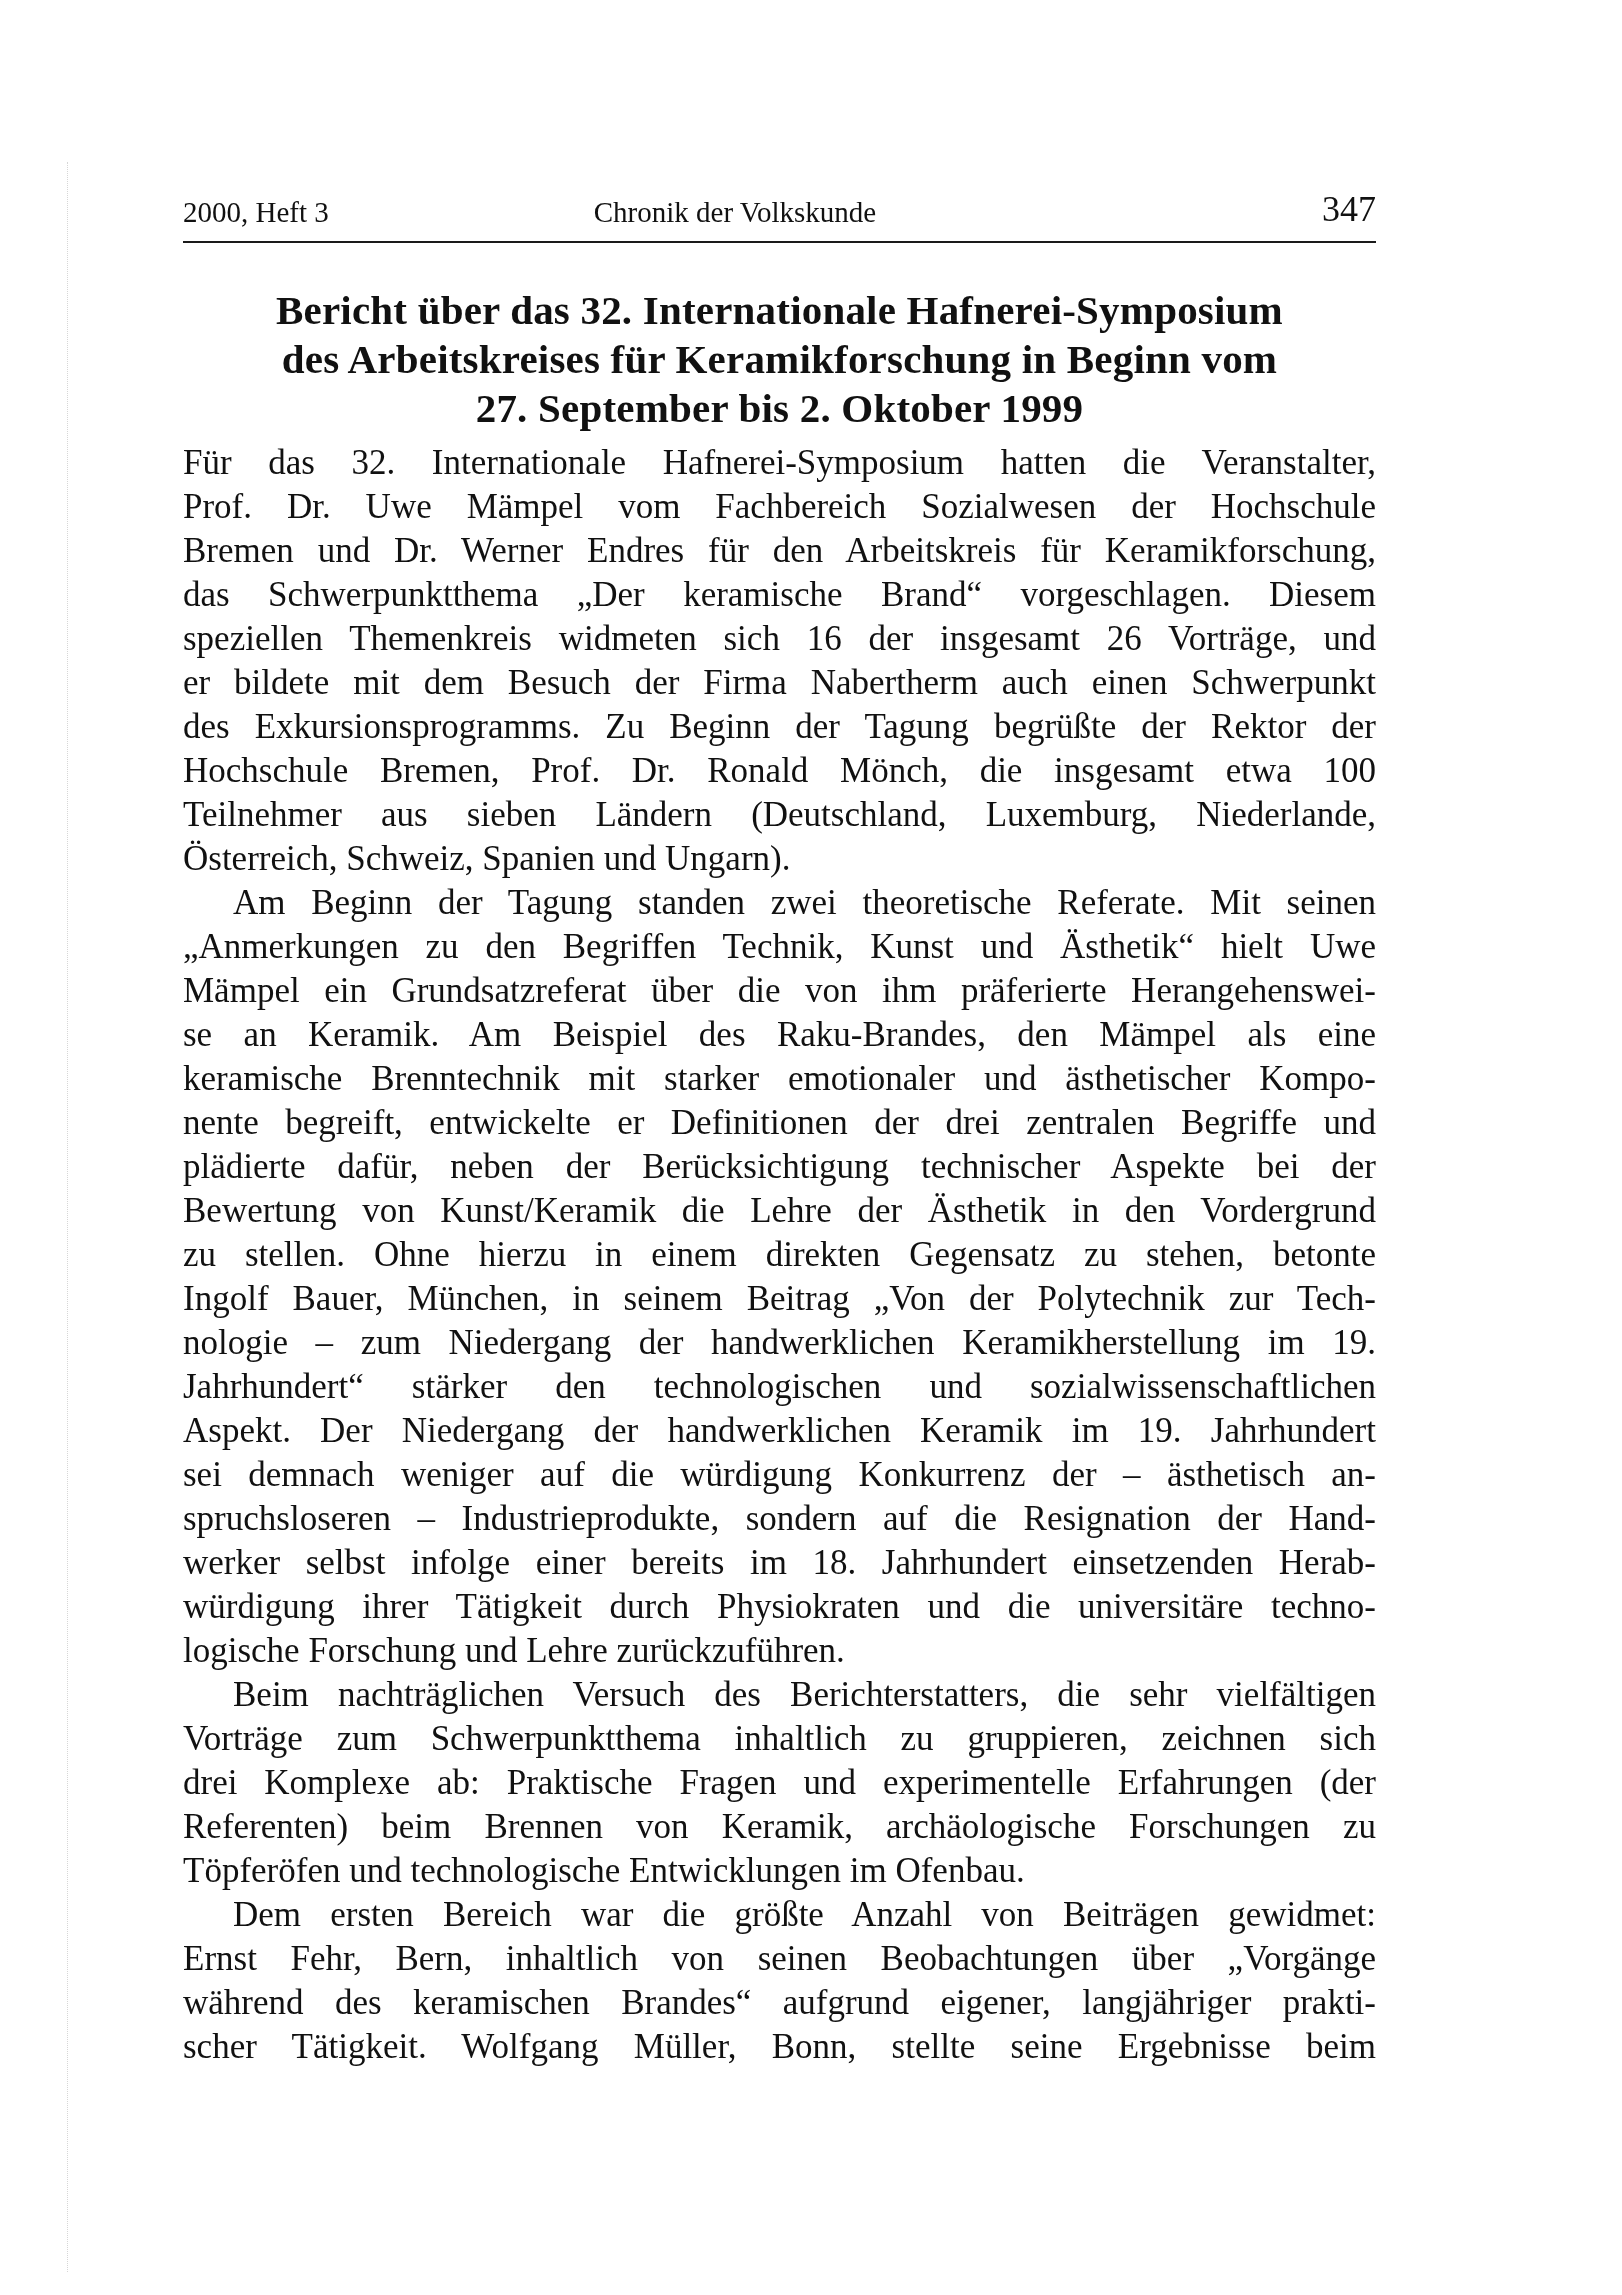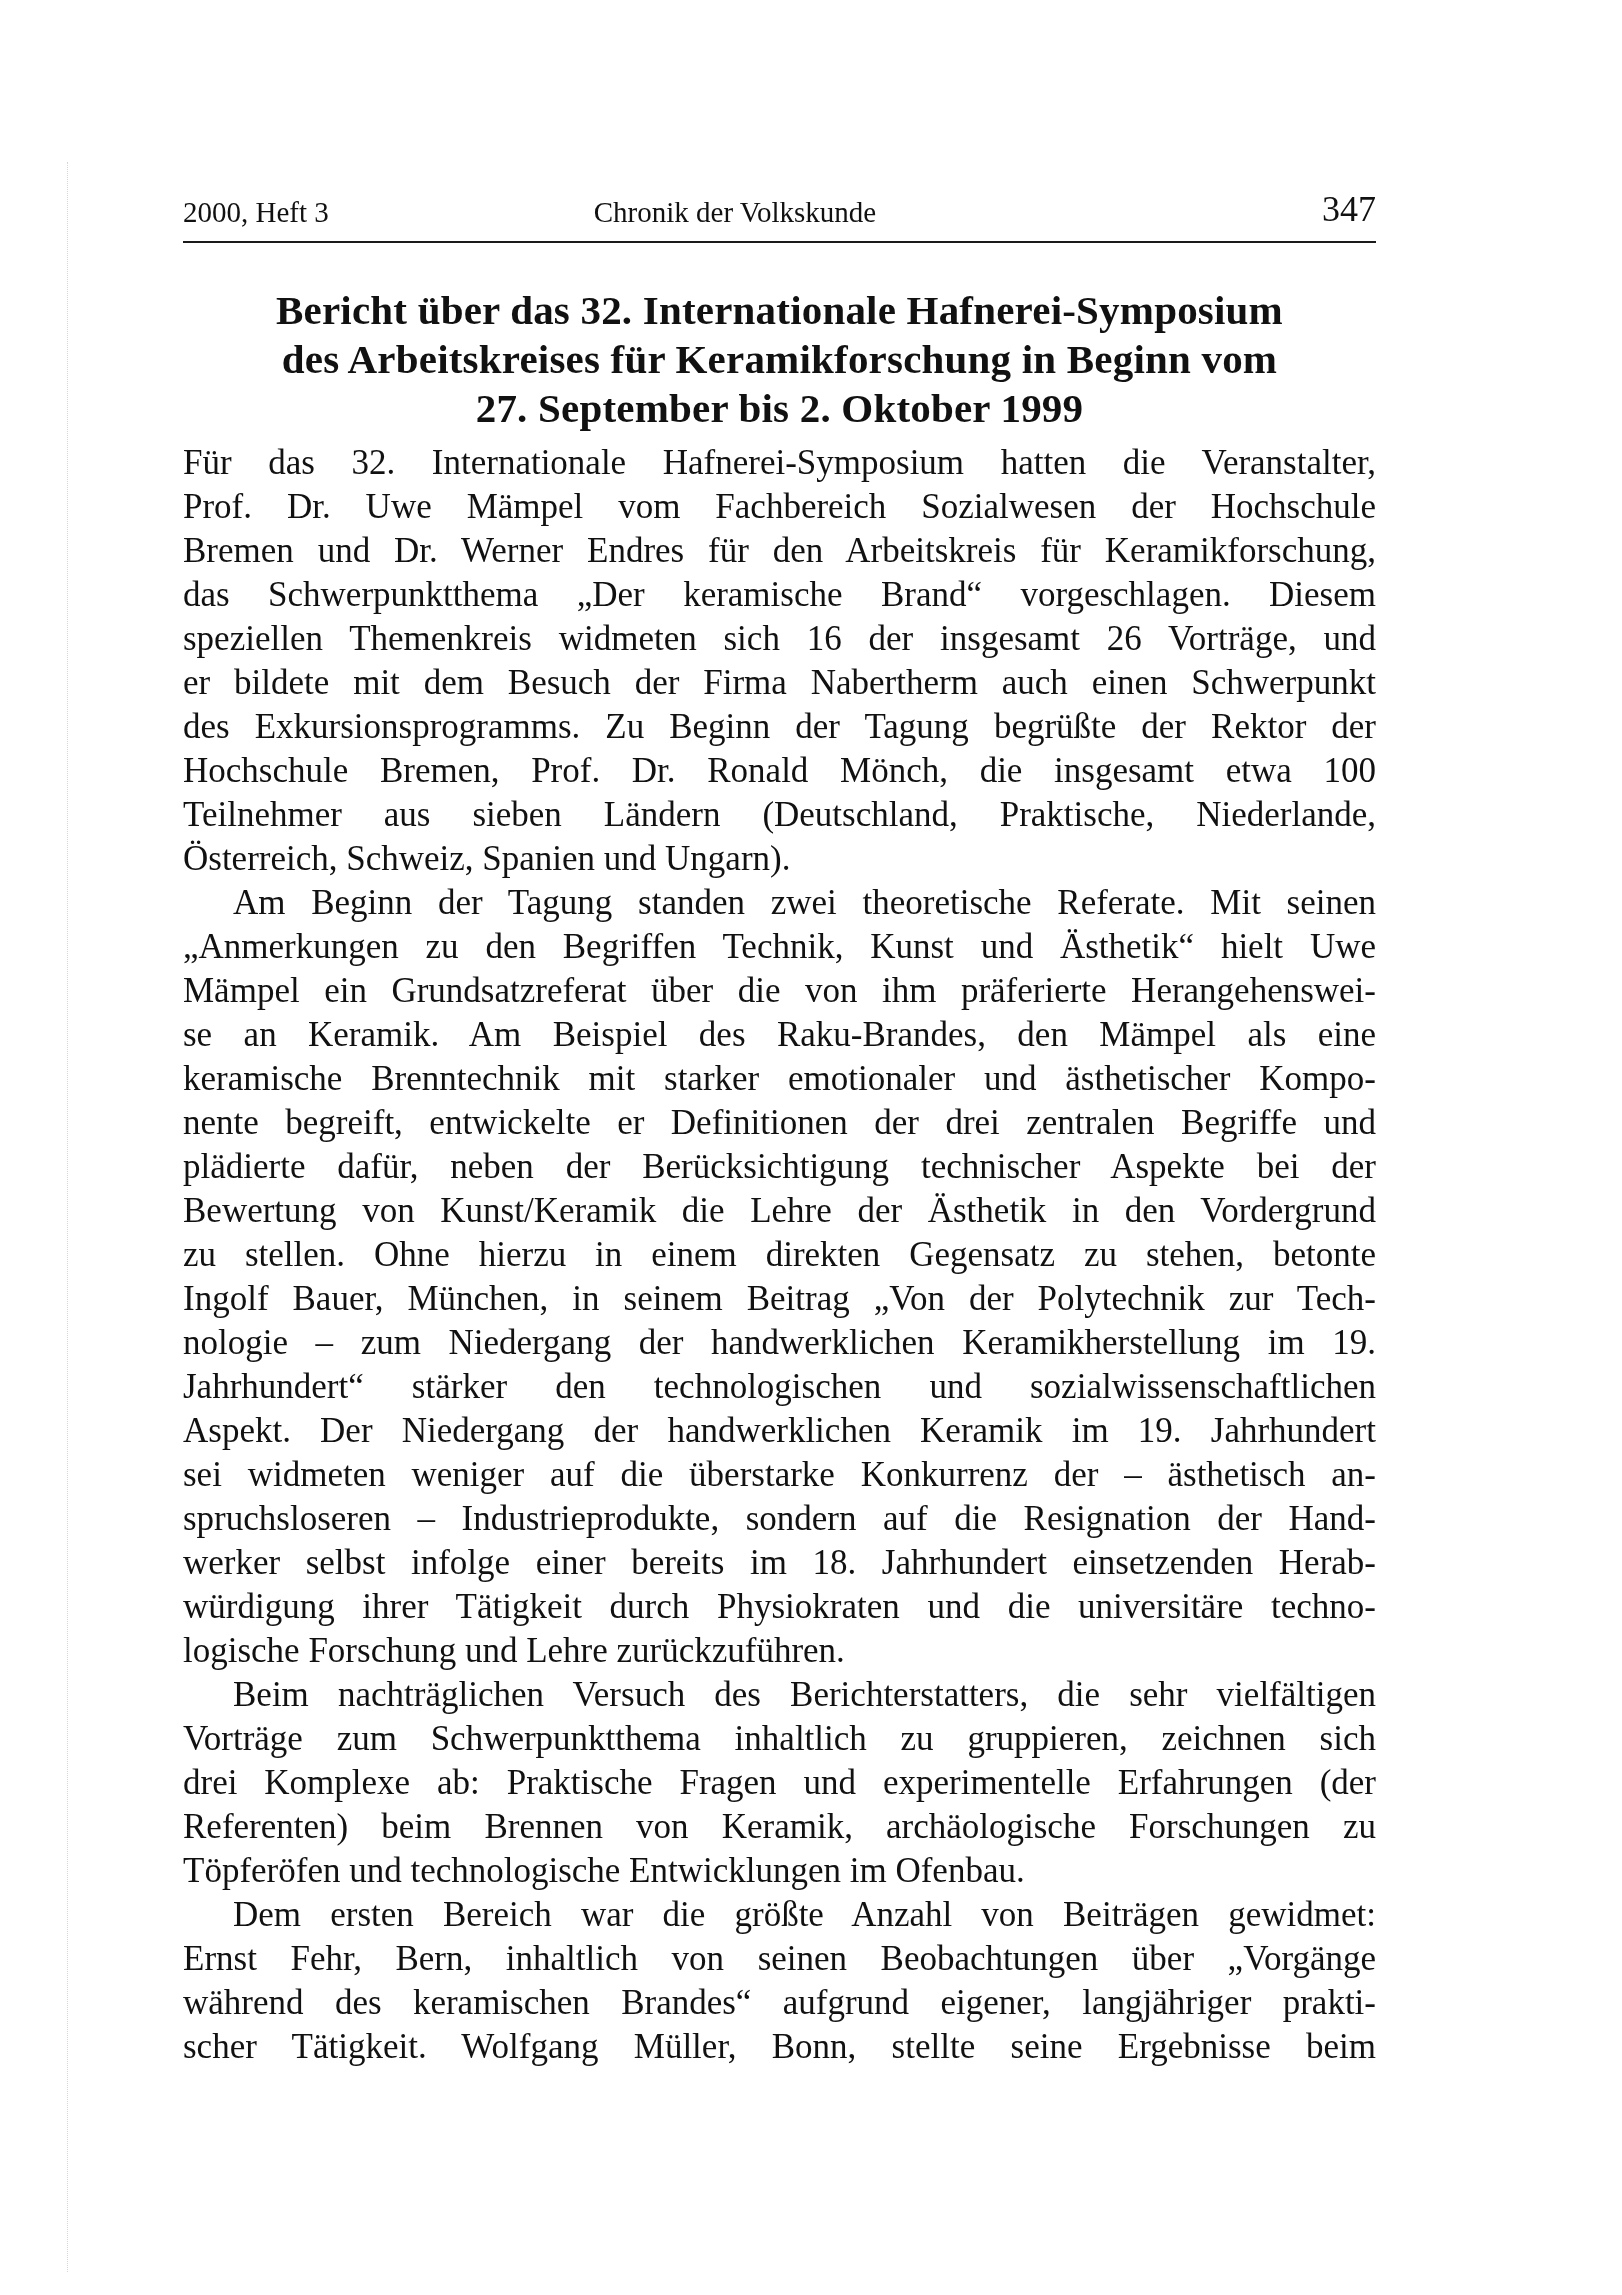--- a/index.html
+++ b/index.html
@@ -98,36 +98,36 @@
 
 <main class="body-text" id="body-text">
     <span class="line">Für das 32. Internationale Hafnerei-Symposium hatten die Veranstalter,</span>
     <span class="line">Prof. Dr. Uwe Mämpel vom Fachbereich Sozialwesen der Hochschule</span>
     <span class="line">Bremen und Dr. Werner Endres für den Arbeitskreis für Keramikforschung,</span>
     <span class="line">das Schwerpunktthema „Der keramische Brand“ vorgeschlagen. Diesem</span>
     <span class="line">speziellen Themenkreis widmeten sich 16 der insgesamt 26 Vorträge, und</span>
     <span class="line">er bildete mit dem Besuch der Firma Nabertherm auch einen Schwerpunkt</span>
     <span class="line">des Exkursionsprogramms. Zu Beginn der Tagung begrüßte der Rektor der</span>
     <span class="line">Hochschule Bremen, Prof. Dr. Ronald Mönch, die insgesamt etwa 100</span>
-    <span class="line">Teilnehmer aus sieben Ländern (Deutschland, Praktische, Niederlande,</span>
+    <span class="line">Teilnehmer aus sieben Ländern (Deutschland, Luxemburg, Niederlande,</span>
     <span class="line last">Österreich, Schweiz, Spanien und Ungarn).</span>
     <span class="line indent">Am Beginn der Tagung standen zwei theoretische Referate. Mit seinen</span>
     <span class="line">„Anmerkungen zu den Begriffen Technik, Kunst und Ästhetik“ hielt Uwe</span>
     <span class="line">Mämpel ein Grundsatzreferat über die von ihm präferierte Herangehenswei-</span>
     <span class="line">se an Keramik. Am Beispiel des Raku-Brandes, den Mämpel als eine</span>
     <span class="line">keramische Brenntechnik mit starker emotionaler und ästhetischer Kompo-</span>
     <span class="line">nente begreift, entwickelte er Definitionen der drei zentralen Begriffe und</span>
     <span class="line">plädierte dafür, neben der Berücksichtigung technischer Aspekte bei der</span>
     <span class="line">Bewertung von Kunst/Keramik die Lehre der Ästhetik in den Vordergrund</span>
     <span class="line">zu stellen. Ohne hierzu in einem direkten Gegensatz zu stehen, betonte</span>
     <span class="line">Ingolf Bauer, München, in seinem Beitrag „Von der Polytechnik zur Tech-</span>
     <span class="line">nologie – zum Niedergang der handwerklichen Keramikherstellung im 19.</span>
     <span class="line">Jahrhundert“ stärker den technologischen und sozialwissenschaftlichen</span>
     <span class="line">Aspekt. Der Niedergang der handwerklichen Keramik im 19. Jahrhundert</span>
-    <span class="line">sei widmeten weniger auf die überstarke Konkurrenz der – ästhetisch an-</span>
+    <span class="line">sei demnach weniger auf die würdigung Konkurrenz der – ästhetisch an-</span>
     <span class="line">spruchsloseren – Industrieprodukte, sondern auf die Resignation der Hand-</span>
     <span class="line">werker selbst infolge einer bereits im 18. Jahrhundert einsetzenden Herab-</span>
     <span class="line">würdigung ihrer Tätigkeit durch Physiokraten und die universitäre techno-</span>
     <span class="line last">logische Forschung und Lehre zurückzuführen.</span>
     <span class="line indent">Beim nachträglichen Versuch des Berichterstatters, die sehr vielfältigen</span>
     <span class="line">Vorträge zum Schwerpunktthema inhaltlich zu gruppieren, zeichnen sich</span>
     <span class="line">drei Komplexe ab: Praktische Fragen und experimentelle Erfahrungen (der</span>
     <span class="line">Referenten) beim Brennen von Keramik, archäologische Forschungen zu</span>
     <span class="line last">Töpferöfen und technologische Entwicklungen im Ofenbau.</span>
     <span class="line indent">Dem ersten Bereich war die größte Anzahl von Beiträgen gewidmet:</span>

